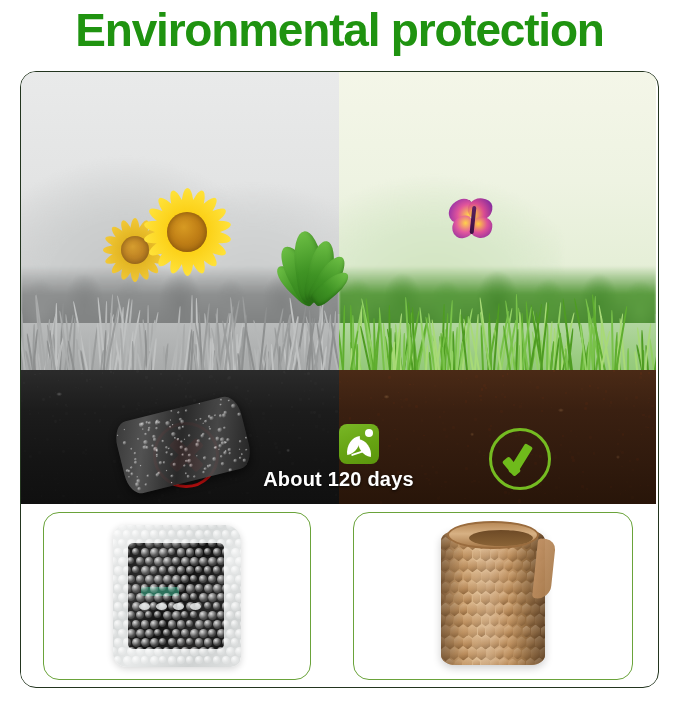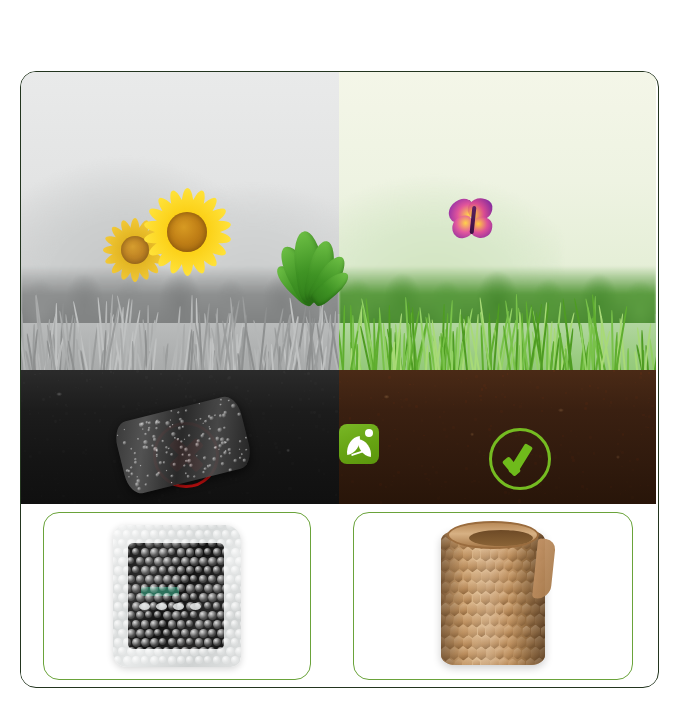--- a/index.html
+++ b/index.html
@@ -215,20 +215,21 @@
   .vs{position:absolute;left:282px;top:545px;width:106px;height:106px;border-radius:50%;
     background:#6fb320;display:flex;align-items:center;justify-content:center;z-index:6;}
   .vs span{font-family:"Liberation Serif",serif;font-weight:bold;font-size:62px;color:#ffffff;
     letter-spacing:-2px;line-height:1;}
 </style>
 </head>
 <body>
 
 <div id="root">
 
+  <div class="title">Environmental protection</div>
 
   <div class="frame">
 
     <div class="photo">
 
       <div class="half left">
         <div class="sky-gray"></div>
         <div class="hill-gray"></div>
         <div class="hill-gray2"></div>
         <div class="trees-gray"></div>
@@ -1210,20 +1211,21 @@
             <span class="s2"></span>
         </div>
       </div>
 
       <div class="leaf-icon">
         <div class="sun"></div>
         <div class="lf lf1"></div>
         <div class="lf lf2"></div>
         <div class="lf stem"></div>
       </div>
+      <div class="caption">About 120 days</div>
 
     <div id="buried-roll" style="position: absolute; left: 98px; top: 336px; width: 128px; height: 74px; border-radius: 14px / 22px; transform: rotate(-14deg); overflow: hidden; background: linear-gradient(110deg, rgb(58, 58, 58) 0%, rgb(86, 86, 86) 22%, rgb(43, 43, 43) 48%, rgb(74, 74, 74) 72%, rgb(35, 35, 35) 100%); box-shadow: rgba(0, 0, 0, 0.6) 0px 3px 10px; opacity: 0.95;">
           <div style="position:absolute;left:79.1%;top:58.7%;width:3.5px;height:3.5px;border-radius:50%;background:radial-gradient(circle at 35% 30%,rgba(255,255,255,.6),rgba(255,255,255,0) 70%);"></div>
           <div style="position:absolute;left:38.0%;top:69.7%;width:4.7px;height:4.7px;border-radius:50%;background:radial-gradient(circle at 35% 30%,rgba(255,255,255,.6),rgba(255,255,255,0) 70%);"></div>
           <div style="position:absolute;left:7.2%;top:90.9%;width:4.1px;height:4.1px;border-radius:50%;background:radial-gradient(circle at 35% 30%,rgba(255,255,255,.6),rgba(255,255,255,0) 70%);"></div>
           <div style="position:absolute;left:50.2%;top:70.3%;width:4.3px;height:4.3px;border-radius:50%;background:radial-gradient(circle at 35% 30%,rgba(255,255,255,.6),rgba(255,255,255,0) 70%);"></div>
           <div style="position:absolute;left:28.0%;top:47.8%;width:2.9px;height:2.9px;border-radius:50%;background:radial-gradient(circle at 35% 30%,rgba(255,255,255,.6),rgba(255,255,255,0) 70%);"></div>
           <div style="position:absolute;left:59.3%;top:90.7%;width:3.0px;height:3.0px;border-radius:50%;background:radial-gradient(circle at 35% 30%,rgba(255,255,255,.6),rgba(255,255,255,0) 70%);"></div>
           <div style="position:absolute;left:51.3%;top:92.9%;width:3.4px;height:3.4px;border-radius:50%;background:radial-gradient(circle at 35% 30%,rgba(255,255,255,.6),rgba(255,255,255,0) 70%);"></div>
           <div style="position:absolute;left:49.0%;top:23.8%;width:4.7px;height:4.7px;border-radius:50%;background:radial-gradient(circle at 35% 30%,rgba(255,255,255,.6),rgba(255,255,255,0) 70%);"></div>

